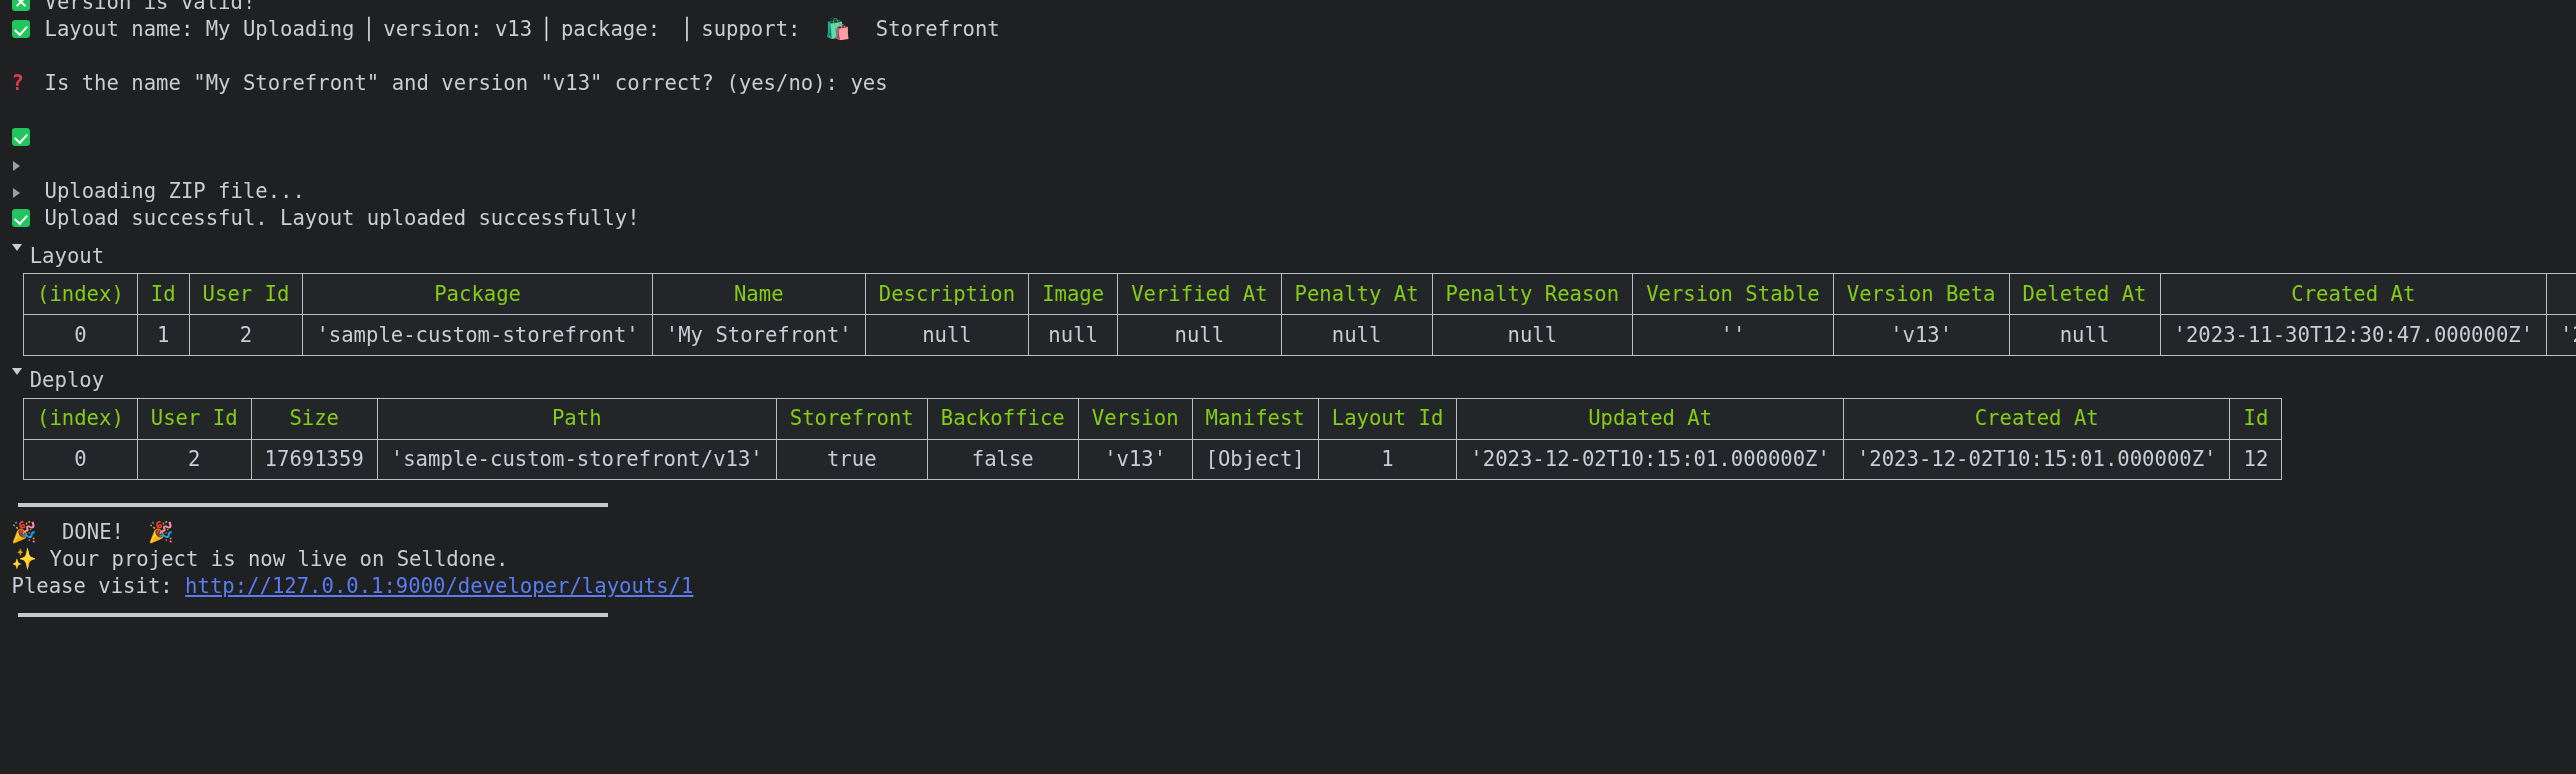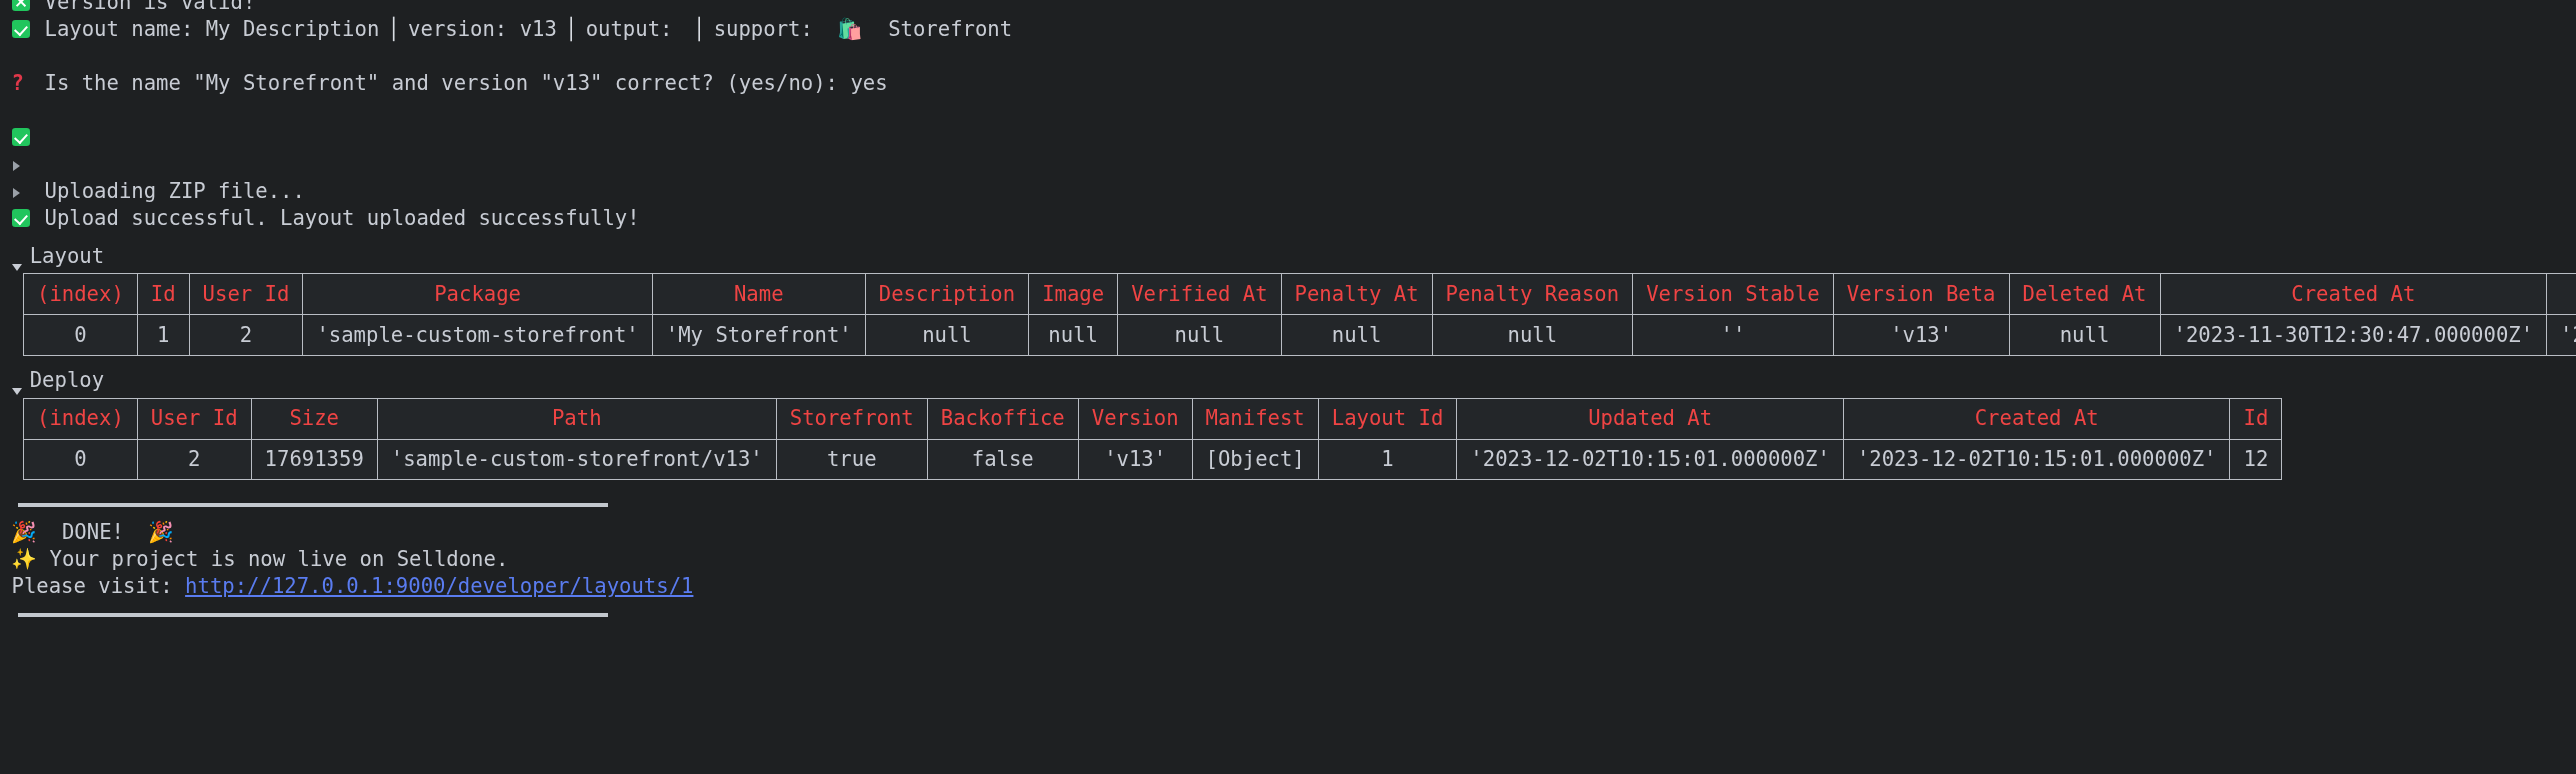--- a/index.html
+++ b/index.html
@@ -83,21 +83,21 @@
 
   .sep-pipe { color: #d8dce2; padding: 0 8.2px; }
 
   .blank { height: 27px; }
   .blank-sm { height: 11.5px; }
 
   
   .section-cap {
     height: 27px;
     display: flex;
-    align-items: flex-end;
+    align-items: flex-start;
     color: #c8ccd4;
     white-space: pre;
   }
   .caret {
     display: inline-block;
     width: 0; height: 0;
     border-top: 7.4px solid #c8ccd4;
     border-left: 5.8px solid transparent;
     border-right: 5.8px solid transparent;
     margin-right: 8.2px;
@@ -114,21 +114,21 @@
   }
   table.cli th, table.cli td {
     border: 0.8px solid #b9bdc4;
     padding: 7.4px 13px;
     text-align: center;
     font-weight: normal;
     white-space: nowrap;
     font-size: 20.6px;
     line-height: 25px;
   }
-  table.cli th { color: #ef4444; }
+  table.cli th { color: #84cc16; }
   table.cli td { color: #c8ccd4; }
   .v-str  { color: #5aa85a; }
   .v-num  { color: #c8a030; }
   .v-null { color: #d6dae0; }
   .v-obj  { color: #1fb6b6; }
 
   
   .divider {
     height: 4.1px;
     background: #c3c8ce;
@@ -147,26 +147,26 @@
 <div class="term">
 
   <div class="log-line" style="height:21.4px; align-items:flex-end; margin-top:-5.8px;">
     <span class="gutter"><span class="badge-x"></span></span>
     <span class="msg">Version is valid!</span>
   </div>
 
   <div class="log-line">
     <span class="gutter"><span class="badge-ok"></span></span>
     <span class="msg">Layout name:</span><span> </span>
-    <span class="msg">My Description</span>
+    <span class="msg">My Uploading</span>
     <span class="sep-pipe">│</span>
     <span class="msg">version:</span><span> </span>
     <span class="msg">v13</span>
     <span class="sep-pipe">│</span>
-    <span class="msg">output:</span><span> </span>
+    <span class="msg">package:</span><span> </span>
     <span class="sep-pipe">│</span>
     <span class="msg">support:</span><span>  </span>
     <span class="emoji">🛍️</span><span>  </span>
     <span class="msg">Storefront</span>
   </div>
 
   <div class="blank"></div>
 
   <div class="log-line">
     <span class="gutter"><span class="qmark">?</span></span>

